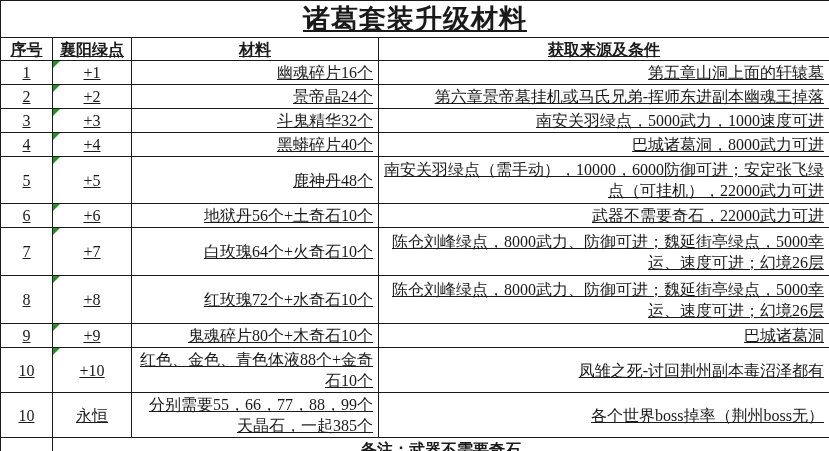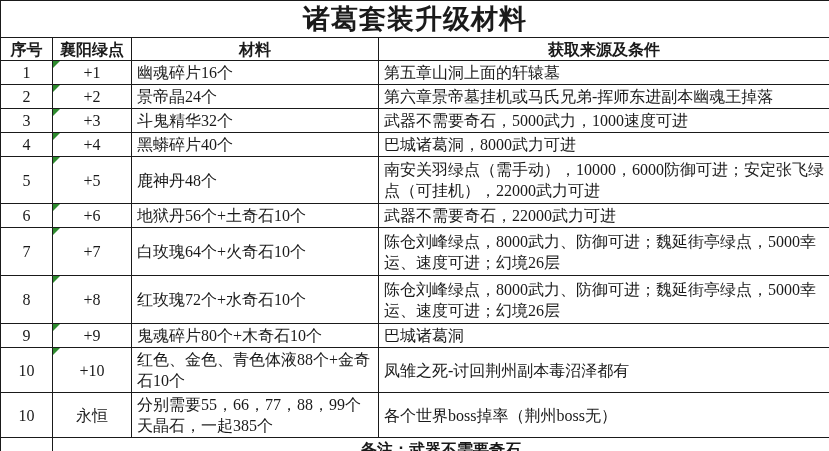--- a/index.html
+++ b/index.html
@@ -7,20 +7,21 @@
     padding: 0;
     background: #ffffff;
     font-family: "Liberation Serif", "DejaVu Serif", serif;
     color: #1a1a1a;
   }
   #sheet {
     width: 829px;
     height: 451px;
     box-sizing: border-box;
     background: #0f766e;
+    text-decoration: underline;
   }
   table {
     width: 829px;
     border-collapse: collapse;
     table-layout: fixed;
   }
   td, th {
     border: 1px solid #1a1a1a;
     box-sizing: border-box;
     padding: 1px 5px;
@@ -43,21 +44,21 @@
     height: 23px;
     text-align: center;
     font-weight: bold;
     padding: 0 6px;
   }
   td.c-no, td.c-level {
     text-align: center;
     position: relative;
   }
   td.c-mat, td.c-src {
-    text-align: left;
+    text-align: right;
   }
   span.flag {
     position: absolute;
     top: 0;
     left: 0;
     width: 0;
     height: 0;
     border-top: 7px solid #2e8b2e;
     border-right: 7px solid transparent;
   }
@@ -102,21 +103,21 @@
         <tr style="height: 24px;">
     <td class="c-no">2</td>
     <td class="c-level"><span class="flag" style="border-top-color: rgb(46, 139, 46);"></span><span class="lvl">+2</span></td>
     <td class="c-mat">景帝晶24个</td>
     <td class="c-src">第六章景帝墓挂机或马氏兄弟-挥师东进副本幽魂王掉落</td>
   </tr>
         <tr style="height: 24px;">
     <td class="c-no">3</td>
     <td class="c-level"><span class="flag" style="border-top-color: rgb(46, 139, 46);"></span><span class="lvl">+3</span></td>
     <td class="c-mat">斗鬼精华32个</td>
-    <td class="c-src">武器不需要奇石，5000武力，1000速度可进</td>
+    <td class="c-src">南安关羽绿点，5000武力，1000速度可进</td>
   </tr>
         <tr style="height: 24px;">
     <td class="c-no">4</td>
     <td class="c-level"><span class="flag" style="border-top-color: rgb(46, 139, 46);"></span><span class="lvl">+4</span></td>
     <td class="c-mat">黑蟒碎片40个</td>
     <td class="c-src">巴城诸葛洞，8000武力可进</td>
   </tr>
         <tr style="height: 47px;">
     <td class="c-no">5</td>
     <td class="c-level"><span class="flag" style="border-top-color: rgb(46, 139, 46);"></span><span class="lvl">+5</span></td>

